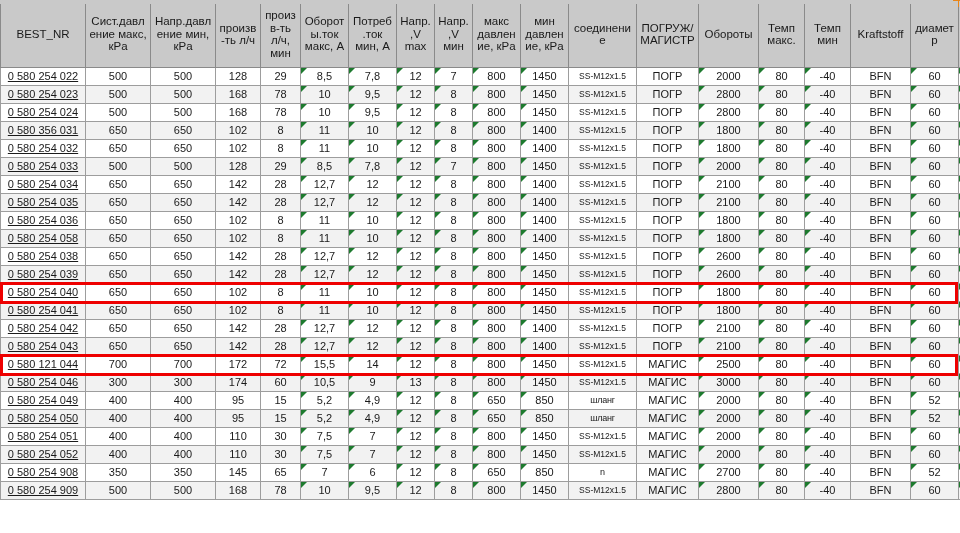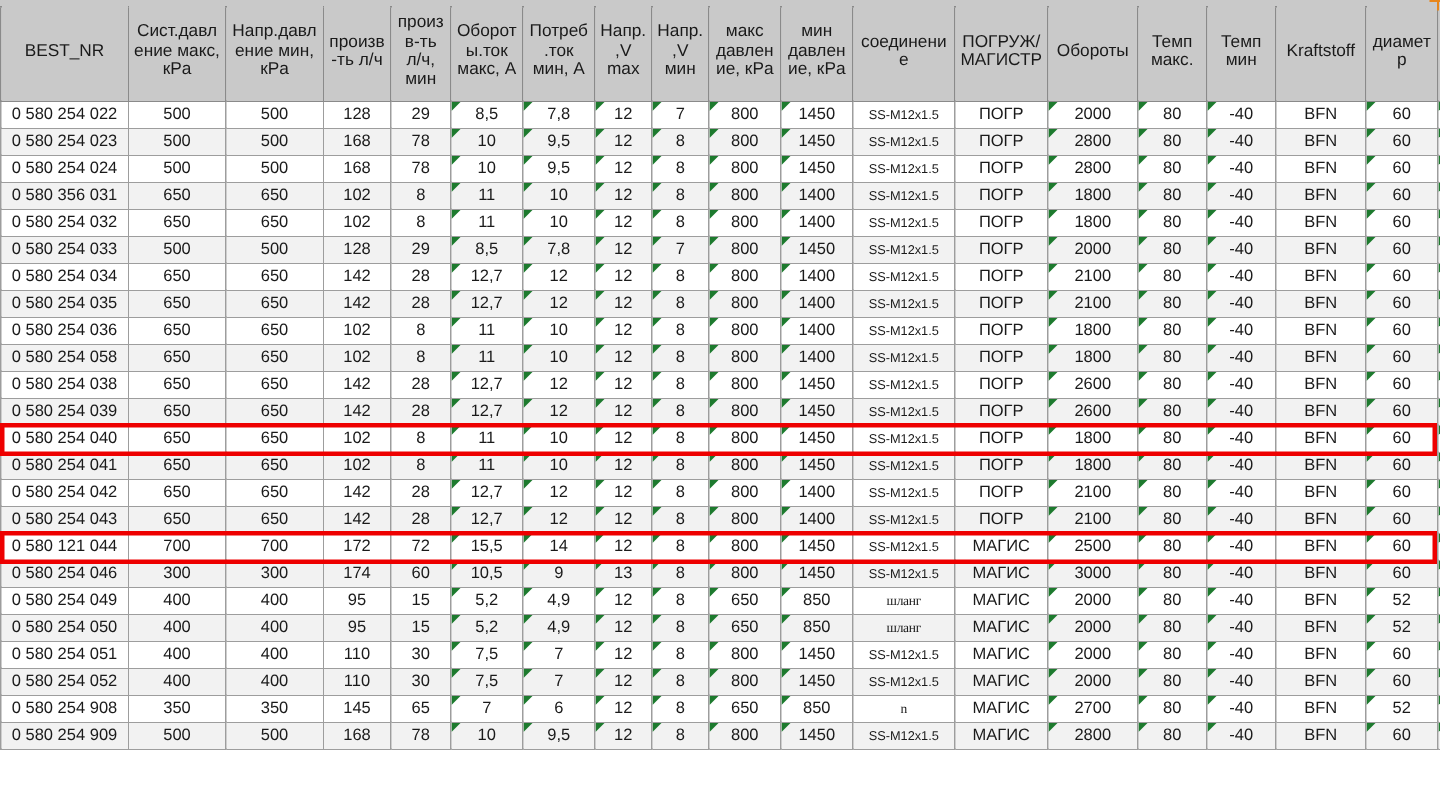--- a/index.html
+++ b/index.html
@@ -38,22 +38,22 @@
     line-height:12.5px;
     white-space:normal;
     word-break:break-word;
     border:1px solid #8a8a8a;
     color:#1a1a1a;
   }
   thead th.hsmall{font-size:10.5px;}
   
   tbody tr{height:17px;}
   tbody tr.alt td{background:#f2f2f2;}
-  td.left{text-align:left;padding-left:4px;}
-  td.tiny{font-size:9px;letter-spacing:-0.2px;font-family:Liberation Serif, serif;}
+  td.left{text-align:left;padding-left:4px;text-decoration:underline;}
+  td.tiny{font-size:9px;letter-spacing:-0.2px;}
   td.tinier{font-size:8.5px;}
 
   
   .etri{
     position:absolute;left:0;top:0;
     width:0;height:0;
     border-top:6px solid #1d7a2e;
     border-right:6px solid transparent;
     pointer-events:none;
   }

